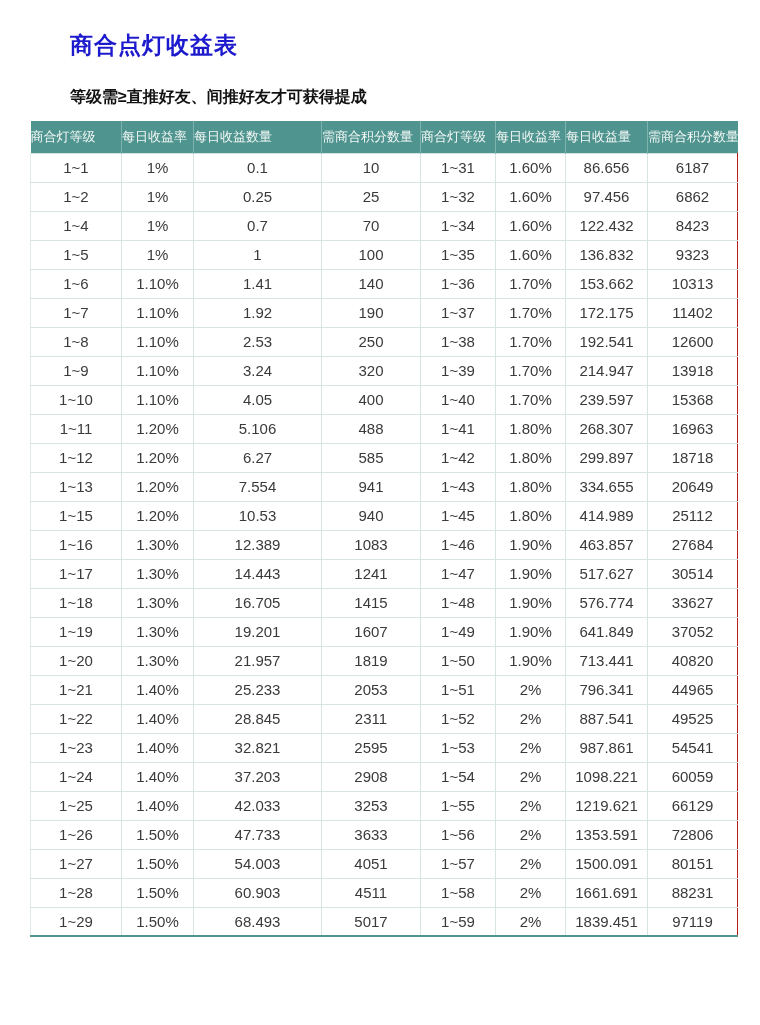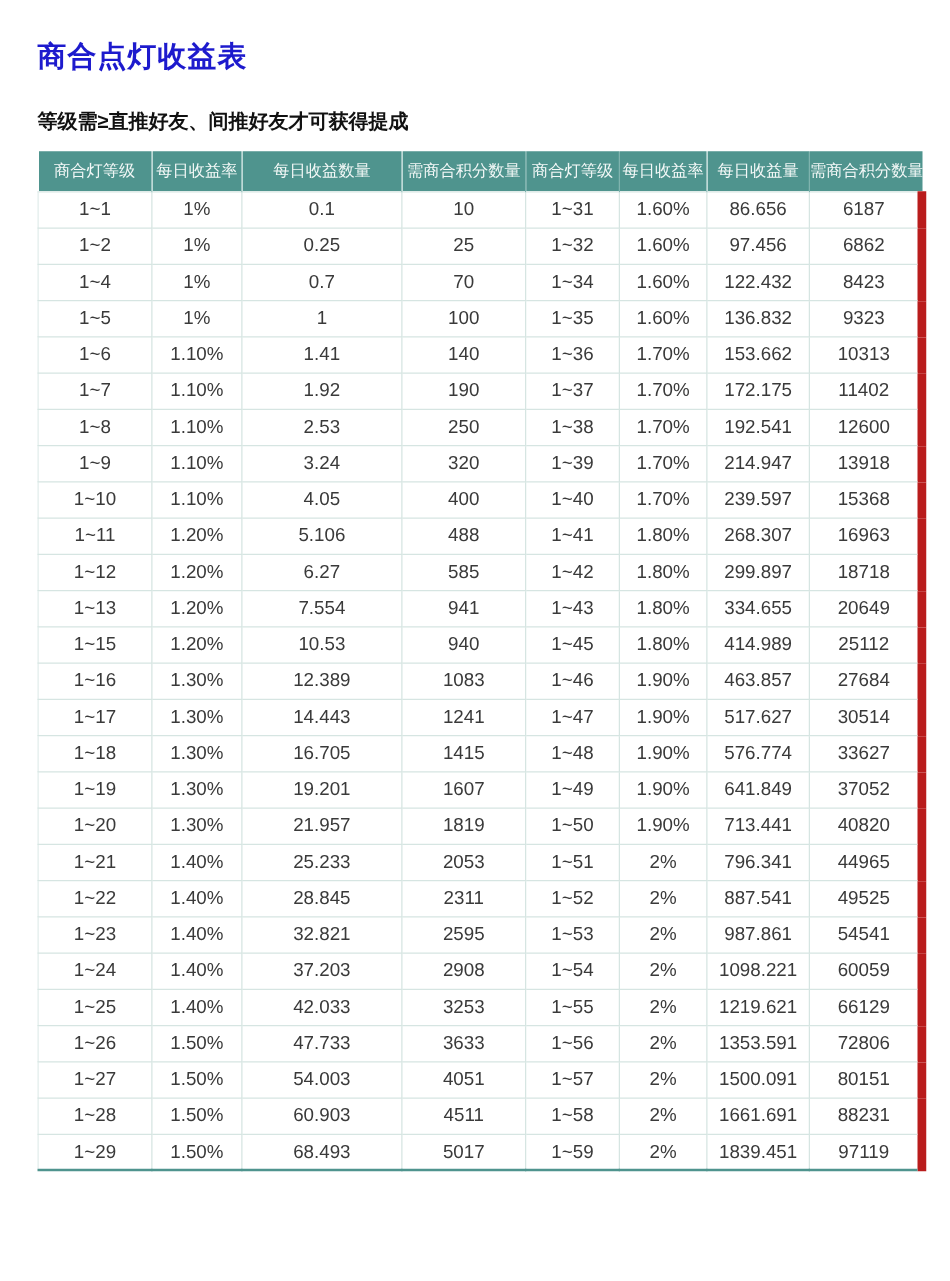--- a/index.html
+++ b/index.html
@@ -27,54 +27,55 @@
     font-size: 23px;
     font-weight: bold;
     letter-spacing: 1px;
     white-space: nowrap;
   }
   .subtitle {
     color: #111111;
     font-size: 16px;
     font-weight: bold;
     white-space: nowrap;
+    margin-left: 40px;
   }
 
   table.income {
     width: 707px;
     table-layout: fixed;
     border-collapse: collapse;
     border-bottom: 2px solid #4f948e;
   }
   table.income thead th {
     background: #4f948e;
     color: #f3f8f7;
     font-size: 13px;
     font-weight: normal;
     height: 32px;
-    text-align: center;
+    text-align: left;
     vertical-align: middle;
     border-right: 1px solid #7fb3ae;
     white-space: nowrap;
     overflow: hidden;
   }
   table.income thead th:last-child { border-right: none; }
   table.income tbody td {
     height: 29px;
     text-align: center;
     vertical-align: middle;
     font-size: 15px;
     color: #3a3a3a;
     background: #ffffff;
     border: 1px solid #d6e5e2;
     white-space: nowrap;
     overflow: hidden;
   }
   table.income tbody tr td:first-child { border-left: 1px solid #e2edeb; }
-  table.income tbody tr td:last-child { border-right: 7px solid #b91c1c; margin-top: 31px; }
+  table.income tbody tr td:last-child { border-right: 1px solid #b91c1c; margin-top: 31px; }
 </style>
 </head>
 <body>
 
 <div class="page">
 
   <div class="header-row">
     <span class="title">商合点灯收益表</span>
     <span class="subtitle">等级需≥直推好友、间推好友才可获得提成</span>
   </div>

